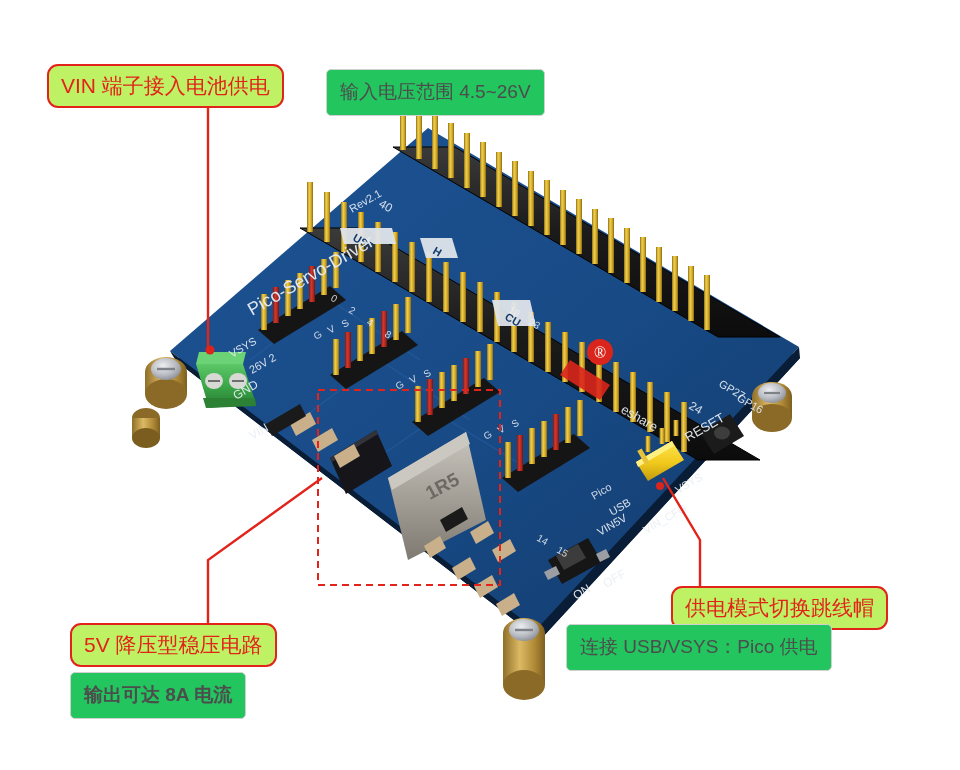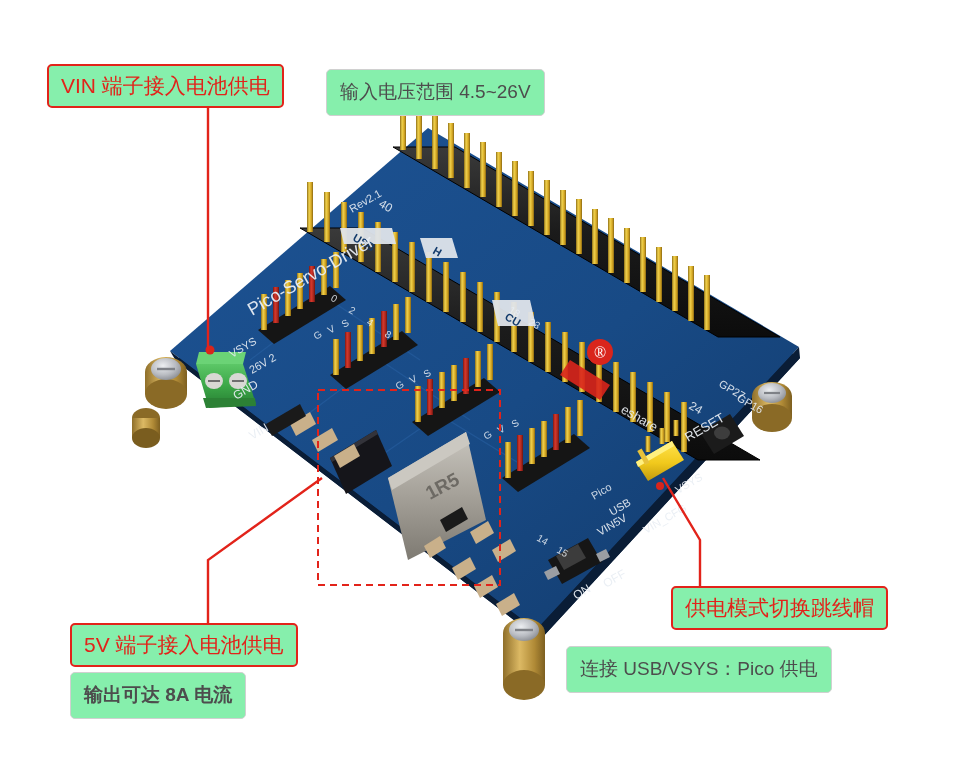--- a/index.html
+++ b/index.html
@@ -15,39 +15,39 @@
     width: 960px;
     height: 770px;
     overflow: hidden;
     background: #ffffff;
   }
 
   
   .redbox {
     position: absolute;
     border: 2px solid #e2231a;
-    border-radius: 5px;
+    border-radius: 11px;
     color: #e2231a;
     font-size: 21px;
     line-height: 1;
     padding: 9px 12px 10px 12px;
     white-space: nowrap;
-    background: #86efac;
+    background: #bef264;
     box-sizing: border-box;
   }
   .graybox {
     position: absolute;
     border: 1px solid #d0d0d0;
     border-radius: 5px;
     color: #4d4d4d;
     font-size: 19px;
     line-height: 1.35;
     padding: 9px 13px 10px 13px;
     white-space: nowrap;
-    background: #86efac;
+    background: #22c55e;
     box-sizing: border-box;
   }
 
   
   .layer { position: absolute; }
   svg { display: block; }
 </style>
 </head>
 <body>
 
@@ -537,23 +537,23 @@
       <path d="M208,625 L208,560 L322,478" stroke="#e2231a" stroke-width="2.4" fill="none"></path>
 
       <path d="M700,592 L700,540 L663,478" stroke="#e2231a" stroke-width="2.4" fill="none"></path>
     </svg>
   </div>
 
   <div class="redbox" style="left:47px; top:64px;">VIN 端子接入电池供电</div>
 
   <div class="graybox" style="left:326px; top:69px;">输入电压范围 4.5~26V</div>
 
-  <div class="redbox" style="left:70px; top:623px;">5V 端子接入电池供电</div>
+  <div class="redbox" style="left:70px; top:623px;">5V 降压型稳压电路</div>
 
   <div class="graybox" style="left:70px; top:672px;font-weight:bold;">输出可达 8A 电流</div>
 
   <div class="redbox" style="left:671px; top:586px;">供电模式切换跳线帽</div>
 
-  <div class="graybox" style="left:566px; top:646px;">
+  <div class="graybox" style="left:566px; top:624px;">
     <div>连接 USB/VSYS：Pico 供电</div>
   </div>
 
 </div>
 
 </body></html>

